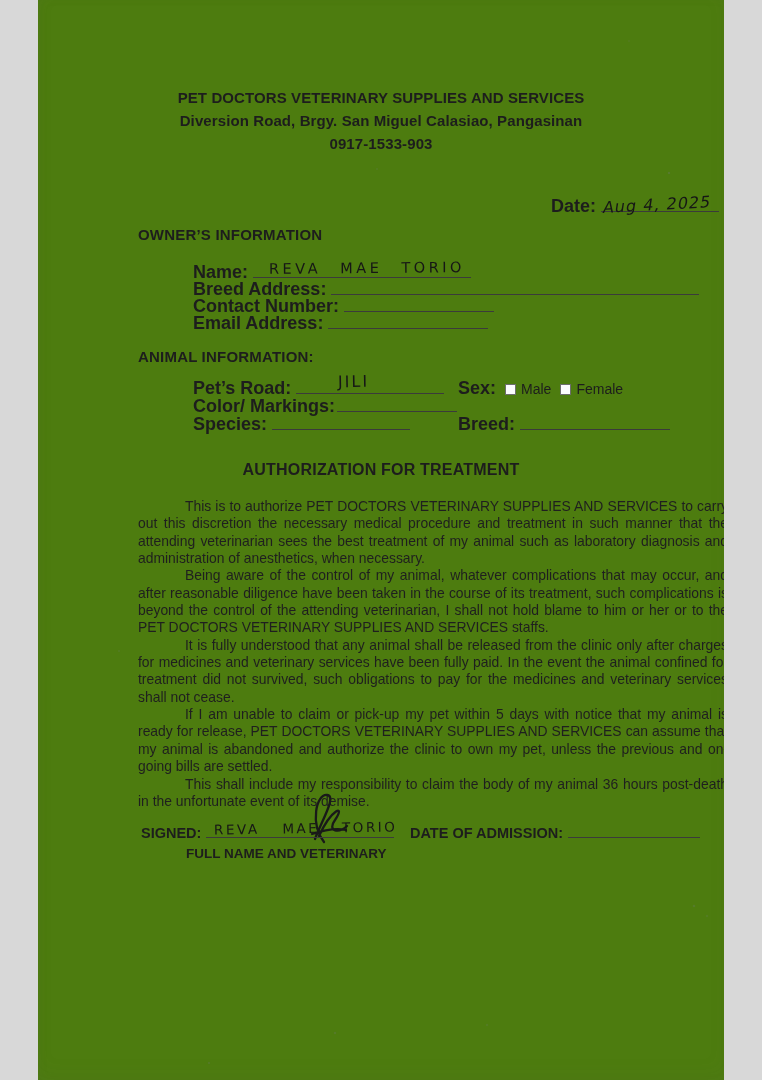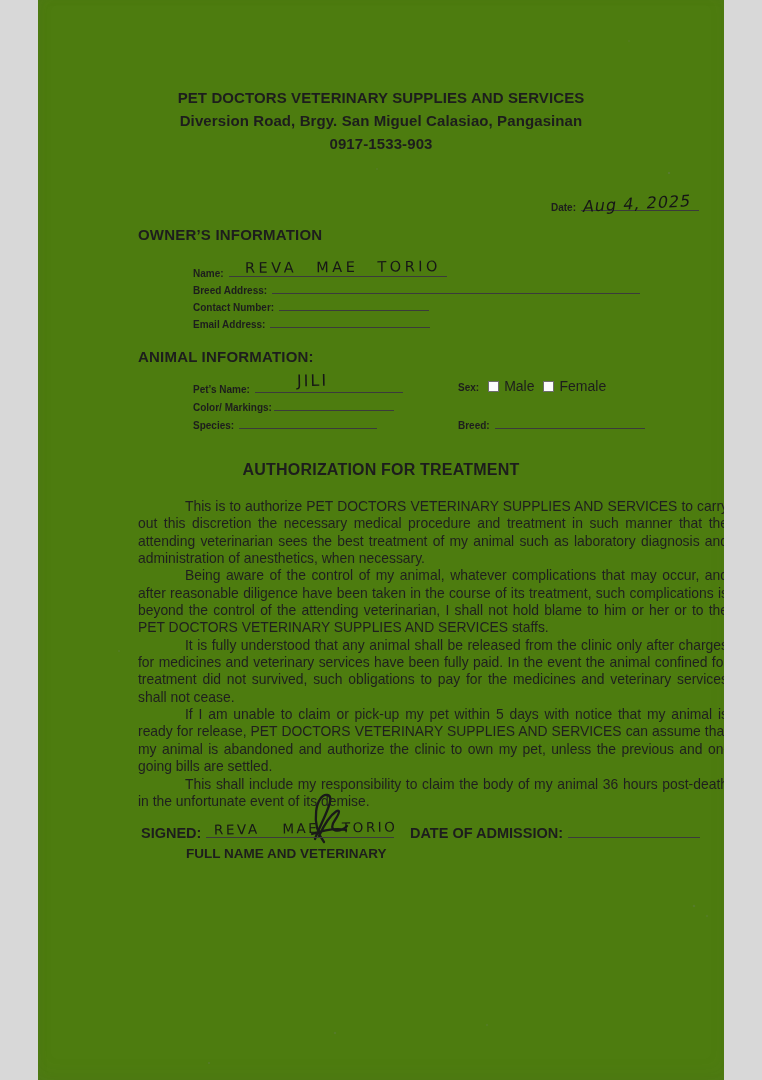--- a/index.html
+++ b/index.html
@@ -18,21 +18,21 @@
       630px 172px 1px rgba(120,125,140,.30), 712px 312px 1px rgba(120,125,140,.18),
       296px 1032px 1px rgba(120,125,140,.25), 170px 1062px 1px rgba(120,125,140,.22),
       448px 1024px 1px rgba(120,125,140,.2), 744px 1026px 1px rgba(120,125,140,.25),
       80px 650px 1px rgba(120,125,140,.15), 700px 760px 1px rgba(120,125,140,.15),
       590px 40px 1px rgba(120,125,140,.12), 338px 168px 1px rgba(120,125,140,.15); }
 
   .clinic-header { position:absolute; top:86px; left:0; right:0; text-align:center;
     font-weight:bold; font-size:15px; line-height:23px; letter-spacing:.1px; }
 
   .row { white-space:nowrap; }
-  .lbl { font-weight:bold; font-size:10px; }
+  .lbl { font-weight:bold; font-size:18px; }
   .line { display:inline-block; position:relative; border-bottom:1.4px solid #3b3b3b;
     height:14px; vertical-align:baseline; margin-left:5px; }
   .hand { position:absolute; font-family:"DejaVu Sans", sans-serif; color:#161616; white-space:nowrap; }
 
   .date-row { position:absolute; top:196px; left:513px; }
   .ln-date { width:118px; }
   .hand-date { left:2px; bottom:-3px; font-size:16px; letter-spacing:1px;
     transform:rotate(-3deg) skewX(-12deg); }
 
   .section-heading { position:absolute; left:100px; top:0; margin:0;
@@ -111,21 +111,21 @@
       <div class="row">
         <span class="lbl">Email Address:</span><span class="line ln-email"></span>
       </div>
     </div>
   </section>
 
   <section class="animal-section">
     <h2 class="section-heading">ANIMAL INFORMATION:</h2>
     <div class="animal-fields">
       <div class="row">
-        <span class="lbl">Pet’s Name:</span><span class="line ln-pet"><span class="hand hand-pet">JILI</span></span>
+        <span class="lbl">Pet’s Road:</span><span class="line ln-pet"><span class="hand hand-pet">JILI</span></span>
       </div>
       <div class="row">
         <span class="lbl">Color/ Markings:</span><span class="line ln-color"></span>
       </div>
       <div class="row">
         <span class="lbl">Species:</span><span class="line ln-species"></span>
       </div>
     </div>
     <div class="sex-group row">
       <span class="lbl">Sex:</span><span class="cb"></span><span>Male</span><span class="cb"></span><span>Female</span>

